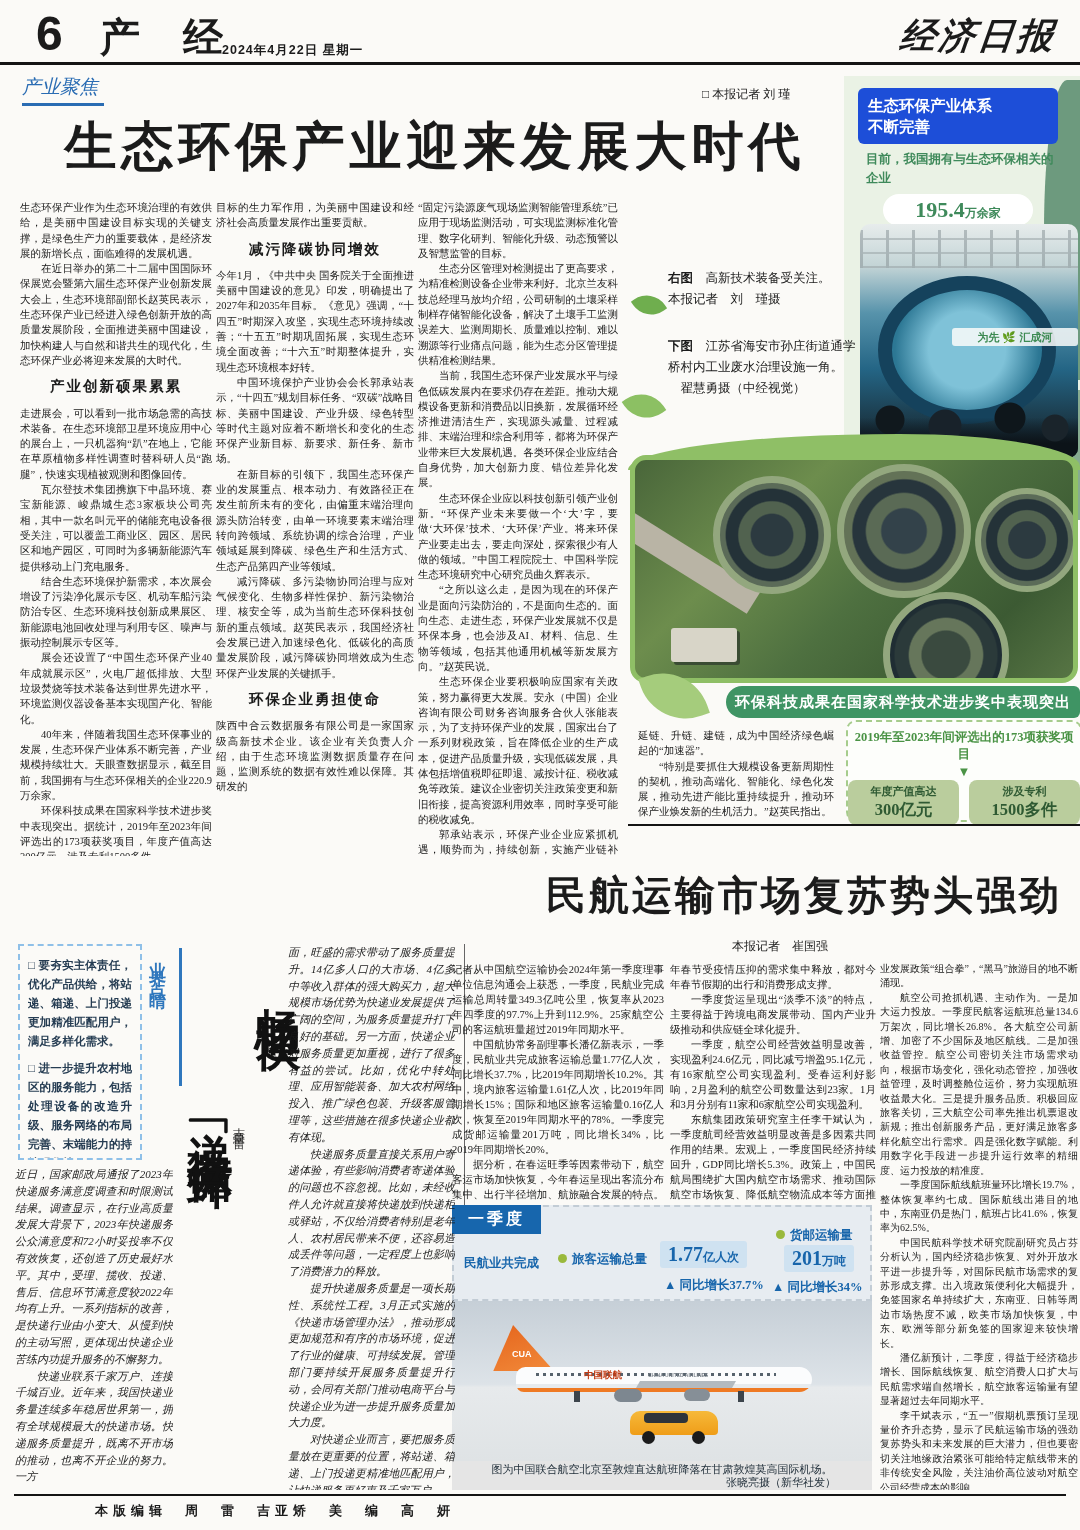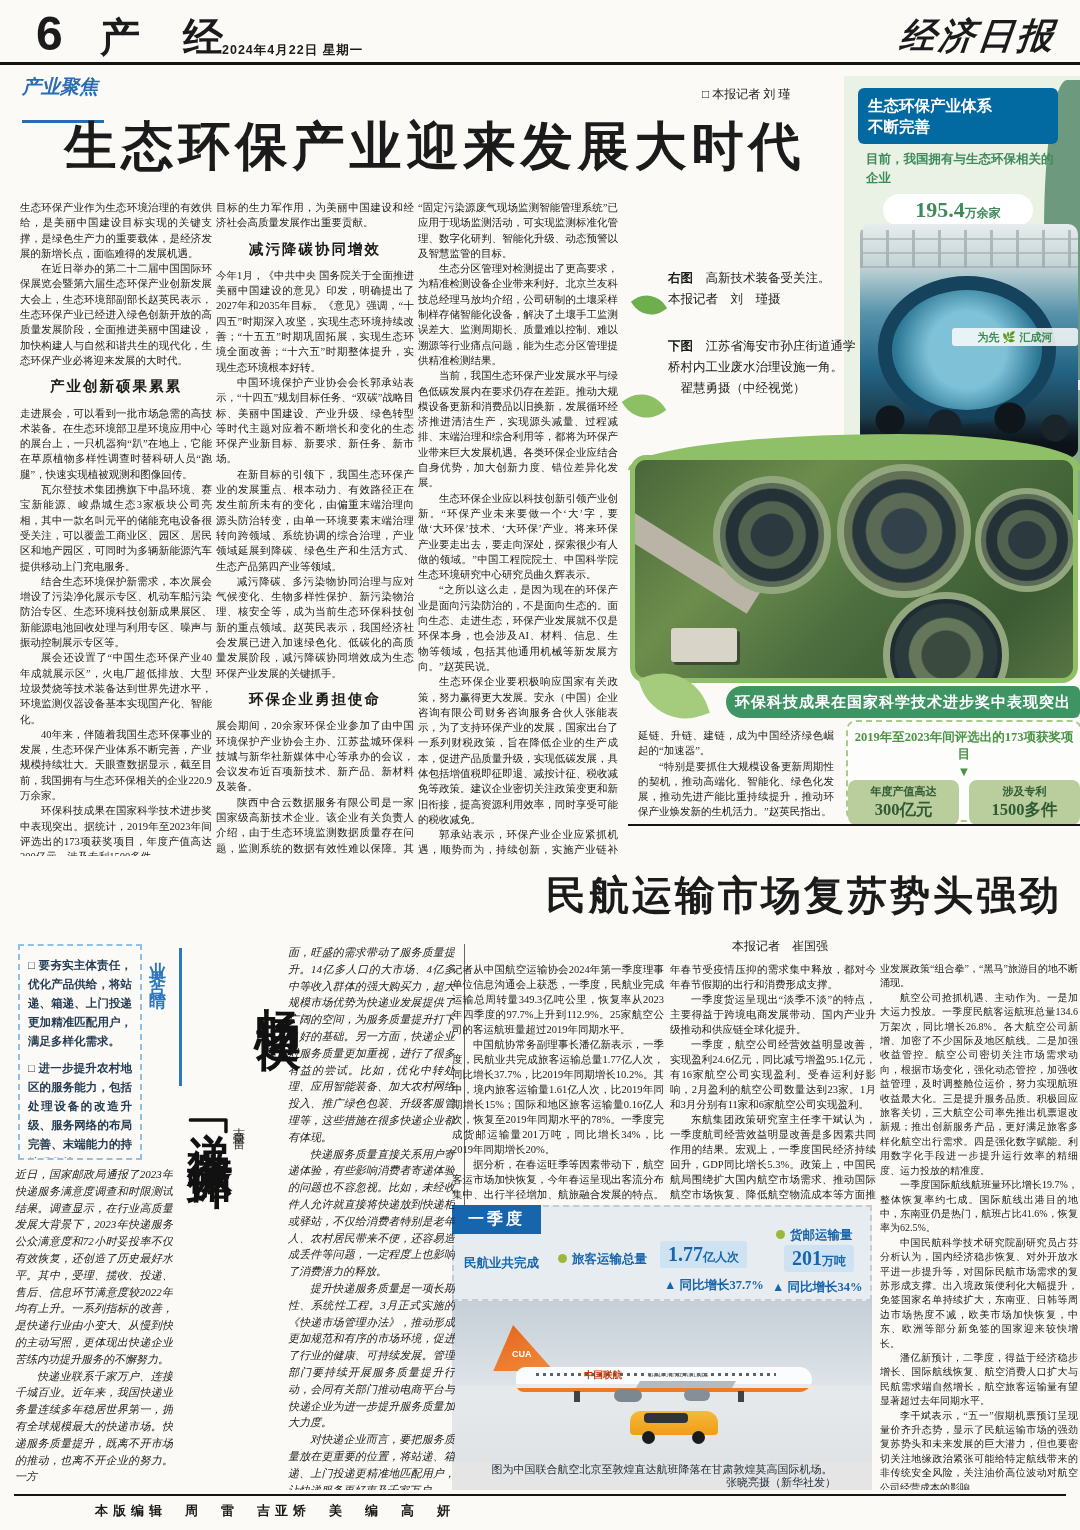--- a/index.html
+++ b/index.html
@@ -7,31 +7,31 @@
        font-family:"Liberation Serif","DejaVu Serif",serif;color:#1b1b1b;overflow:hidden;}
   .abs{position:absolute;}
   .sans{font-family:"Liberation Sans","DejaVu Sans",sans-serif;}
   
   .pagenum{font-size:48px;font-weight:900;}
   .section{font-size:40px;font-weight:900;letter-spacing:16px;}
   .date{font-size:12.5px;font-weight:700;letter-spacing:1px;}
   .masthead{font-size:36px;font-weight:900;font-style:italic;letter-spacing:3px;transform:skewX(-6deg);}
   .rule{background:#141414;}
   
-  .kicker{font-size:19px;font-weight:700;font-style:italic;color:#2a6cb3;border-bottom:3px solid #2a6cb3;padding:0 6px 20px 0;}
+  .kicker{font-size:19px;font-weight:400;font-style:italic;color:#2a6cb3;border-bottom:3px solid #2a6cb3;padding:0 6px 3px 0;}
   .eco-title{font-size:52px;font-weight:900;letter-spacing:5px;text-align:center;white-space:nowrap;}
   .byline{font-size:12px;color:#222;}
   .col{font-size:10.5px;line-height:15.3px;text-align:justify;overflow:hidden;}
   .col p{margin:0;text-indent:2em;}
   .flow :first-child{text-indent:0;}
   .subhead{font-size:14.5px;font-weight:900;text-align:center;letter-spacing:2px;margin:11px 0;font-family:"Liberation Sans",sans-serif;}
   
   .wash{background:#eaf2e5;border-radius:0 0 0 26px;}
   .blob{background:#6d9a7e;border-radius:70% 0 0 65%/55% 0 0 55%;}
-  .card-head{background:#0369a1;color:#fff;font-weight:900;font-size:15.5px;line-height:21px;
+  .card-head{background:#1d4ed8;color:#fff;font-weight:900;font-size:15.5px;line-height:21px;
              padding:7px 10px;border-radius:6px;font-family:"Liberation Sans",sans-serif;}
   .card-body{color:#3f8a5b;font-size:12.5px;font-weight:700;line-height:19px;}
   .stat-pill{background:#ffffff;border-radius:18px;color:#3f8a5b;text-align:center;padding:3px 10px;font-weight:900;}
   .stat-pill .big{font-size:22px;}
   .stat-pill .unit{font-size:12px;}
   .photo{border-radius:10px;overflow:hidden;}
   .cap{font-size:12.5px;line-height:21px;}
   .cap .b{font-weight:900;font-family:"Liberation Sans",sans-serif;}
   .leaf{background:#6fae4e;border-radius:0 85% 0 85%;transform:rotate(-35deg);}
   .band{background:#3f9464;color:#fff;font-weight:900;font-size:15px;text-align:center;
@@ -101,21 +101,20 @@
     </div>
   <div class="subhead">减污降碳协同增效</div>
   <div>
       <p>今年1月，《中共中央 国务院关于全面推进美丽中国建设的意见》印发，明确提出了2027年和2035年目标。《意见》强调，“十四五”时期深入攻坚，实现生态环境持续改善；“十五五”时期巩固拓展，实现生态环境全面改善；“十六五”时期整体提升，实现生态环境根本好转。</p>
       <p>中国环境保护产业协会会长郭承站表示，“十四五”规划目标任务、“双碳”战略目标、美丽中国建设、产业升级、绿色转型等时代主题对应着不断增长和变化的生态环保产业新目标、新要求、新任务、新市场。</p>
       <p>在新目标的引领下，我国生态环保产业的发展重点、根本动力、有效路径正在发生前所未有的变化，由偏重末端治理向源头防治转变，由单一环境要素末端治理转向跨领域、系统协调的综合治理，产业领域延展到降碳、绿色生产和生活方式、生态产品第四产业等领域。</p>
       <p>减污降碳、多污染物协同治理与应对气候变化、生物多样性保护、新污染物治理、核安全等，成为当前生态环保科技创新的重点领域。赵英民表示，我国经济社会发展已进入加速绿色化、低碳化的高质量发展阶段，减污降碳协同增效成为生态环保产业发展的关键抓手。</p>
     </div>
   <div class="subhead">环保企业勇担使命</div>
   <div>
-      <p>展会期间，20余家环保企业参加了由中国环境保护产业协会主办、江苏盐城环保科技城与新华社新媒体中心等承办的会议，会议发布近百项新技术、新产品、新材料及装备。</p>
       <p>陕西中合云数据服务有限公司是一家国家级高新技术企业。该企业有关负责人介绍，由于生态环境监测数据质量存在问题，监测系统的数据有效性难以保障。其研发的</p>
     </div>
 </div>
 <div class="abs col" style="left:418px;top:200px;width:200px;height:656px;">
   <div class="flow">
       <p>“固定污染源废气现场监测智能管理系统”已应用于现场监测活动，可实现监测标准化管理、数字化研判、智能化升级、动态预警以及智慧监管的目标。</p>
       <p>生态分区管理对检测提出了更高要求，为精准检测设备企业带来利好。北京兰友科技总经理马放均介绍，公司研制的土壤采样制样存储智能化设备，解决了土壤手工监测误差大、监测周期长、质量难以控制、难以溯源等行业痛点问题，能为生态分区管理提供精准检测结果。</p>
       <p>当前，我国生态环保产业发展水平与绿色低碳发展内在要求仍存在差距。推动大规模设备更新和消费品以旧换新，发展循环经济推进清洁生产，实现源头减量、过程减排、末端治理和综合利用等，都将为环保产业带来巨大发展机遇。各类环保企业应结合自身优势，加大创新力度、错位差异化发展。</p>
       <p>生态环保企业应以科技创新引领产业创新。“环保产业未来要做一个‘大’字，要做‘大环保’技术、‘大环保’产业。将来环保产业要走出去，要走向深处，探索很少有人做的领域。”中国工程院院士、中国科学院生态环境研究中心研究员曲久辉表示。</p>
       <p>“之所以这么走，是因为现在的环保产业是面向污染防治的，不是面向生态的。面向生态、走进生态，环保产业发展就不仅是环保本身，也会涉及AI、材料、信息、生物等领域，包括其他通用机械等新发展方向。”赵英民说。</p>

